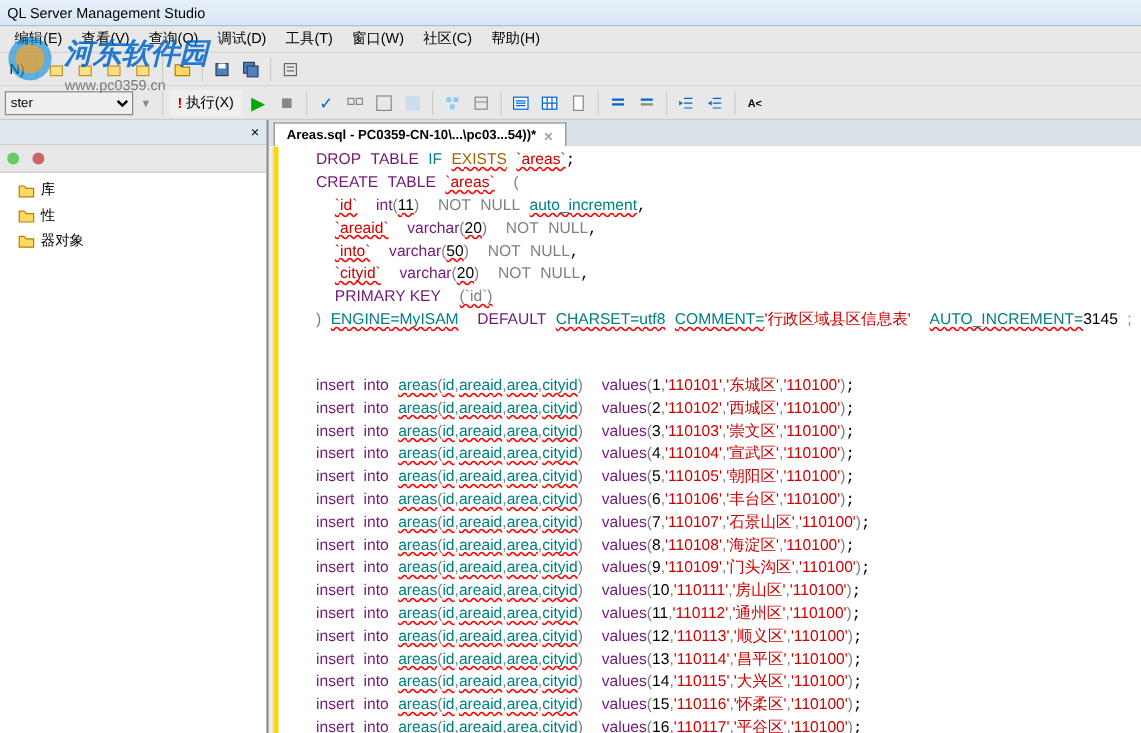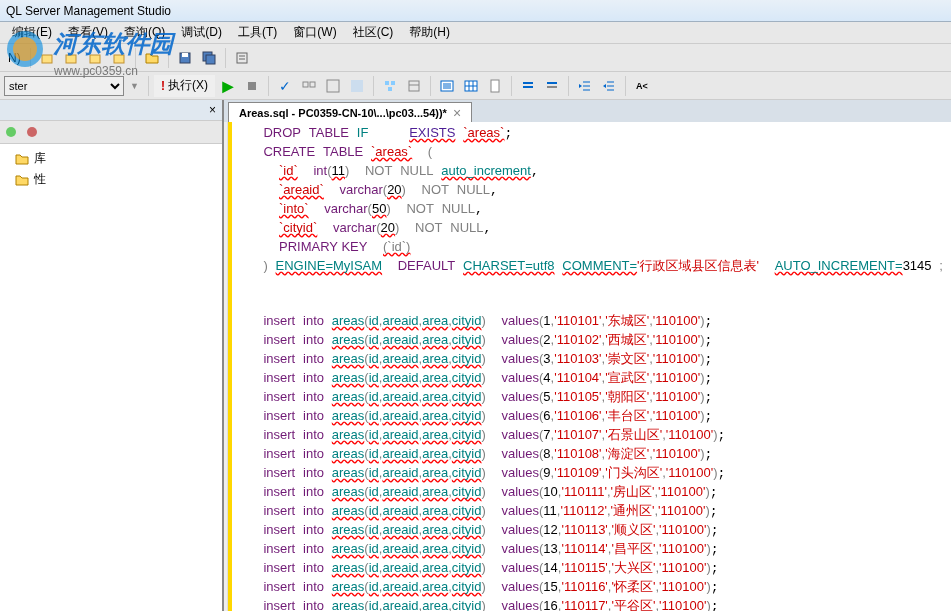--- a/index.html
+++ b/index.html
@@ -35,21 +35,21 @@
     
     .code-editor { flex: 1; display: flex; overflow: hidden; background: #fff; }
     .gutter { width: 4px; background: #eee; border-right: 1px solid #ddd; }
     .gutter-exec { width: 4px; background: #ffd700; }
     .code-content { flex: 1; padding: 2px 8px; font-family: "Courier New", Consolas, monospace; font-size: 13px; line-height: 18px; white-space: pre; overflow: hidden; }
     
     .kw-blue { color: #701a75; }
     .kw-teal { color: #008080; }
     .kw-gray { color: #808080; }
     .kw-red { color: #cd0000; }
-    .kw-magenta { color: #4c1d95; margin-left: 33px; }
+    .kw-magenta { color: #a16207; }
     .kw-black { color: #000; }
     .err { text-decoration: underline wavy red; text-decoration-skip-ink: none; }
     
     svg.ico { width: 16px; height: 16px; }
   </style>
 </head>
 <body>
 
 <div class="title-bar">
   <span>QL Server Management Studio</span>
@@ -121,21 +121,21 @@
   <button class="tb-btn">
       <svg class="ico">
         <rect x="3" y="3" width="10" height="10" fill="none" stroke="#666"></rect>
         <line x1="5" y1="6" x2="11" y2="6" stroke="#666"></line>
         <line x1="5" y1="9" x2="11" y2="9" stroke="#666"></line>
       </svg>
     </button>
 </div>
 
 <div class="toolbar-row">
-  <select class="tb-combo" style="width:120px">
+  <select class="tb-combo" style="width:107px">
     <option>ster</option>
   </select>
   <span style="color:#888;margin:0 4px;font-size:9px">▼</span>
   <span class="tb-sep"></span>
   <button class="tb-execute">
     <span style="color:#c00;font-weight:bold;margin-right:3px">!</span>
     <span>执行(X)</span>
   </button>
   <button class="tb-btn" style="color:#0a0;font-weight:bold">▶</button>
   <button class="tb-btn">
@@ -255,20 +255,26 @@
         <svg class="ico">
             <path d="M2 4 L6 4 L8 6 L14 6 L14 13 L2 13 Z" fill="#ffd966" stroke="#b08000"></path>
           </svg>
         <span>库</span>
       </div>
       <div class="tree-item tree-indent-1">
         <svg class="ico">
             <path d="M2 4 L6 4 L8 6 L14 6 L14 13 L2 13 Z" fill="#ffd966" stroke="#b08000"></path>
           </svg>
         <span>性</span>
+      </div>
+      <div class="tree-item tree-indent-1">
+        <svg class="ico">
+            <path d="M2 4 L6 4 L8 6 L14 6 L14 13 L2 13 Z" fill="#ffd966" stroke="#b08000"></path>
+          </svg>
+        <span>器对象</span>
       </div>
     </div>
   </div>
 
   <div class="editor-area">
     <div class="tab-bar">
       <div class="tab">
         <span>Areas.sql - PC0359-CN-10\...\pc03...54))*</span>
         <span class="tab-close">×</span>
       </div>

